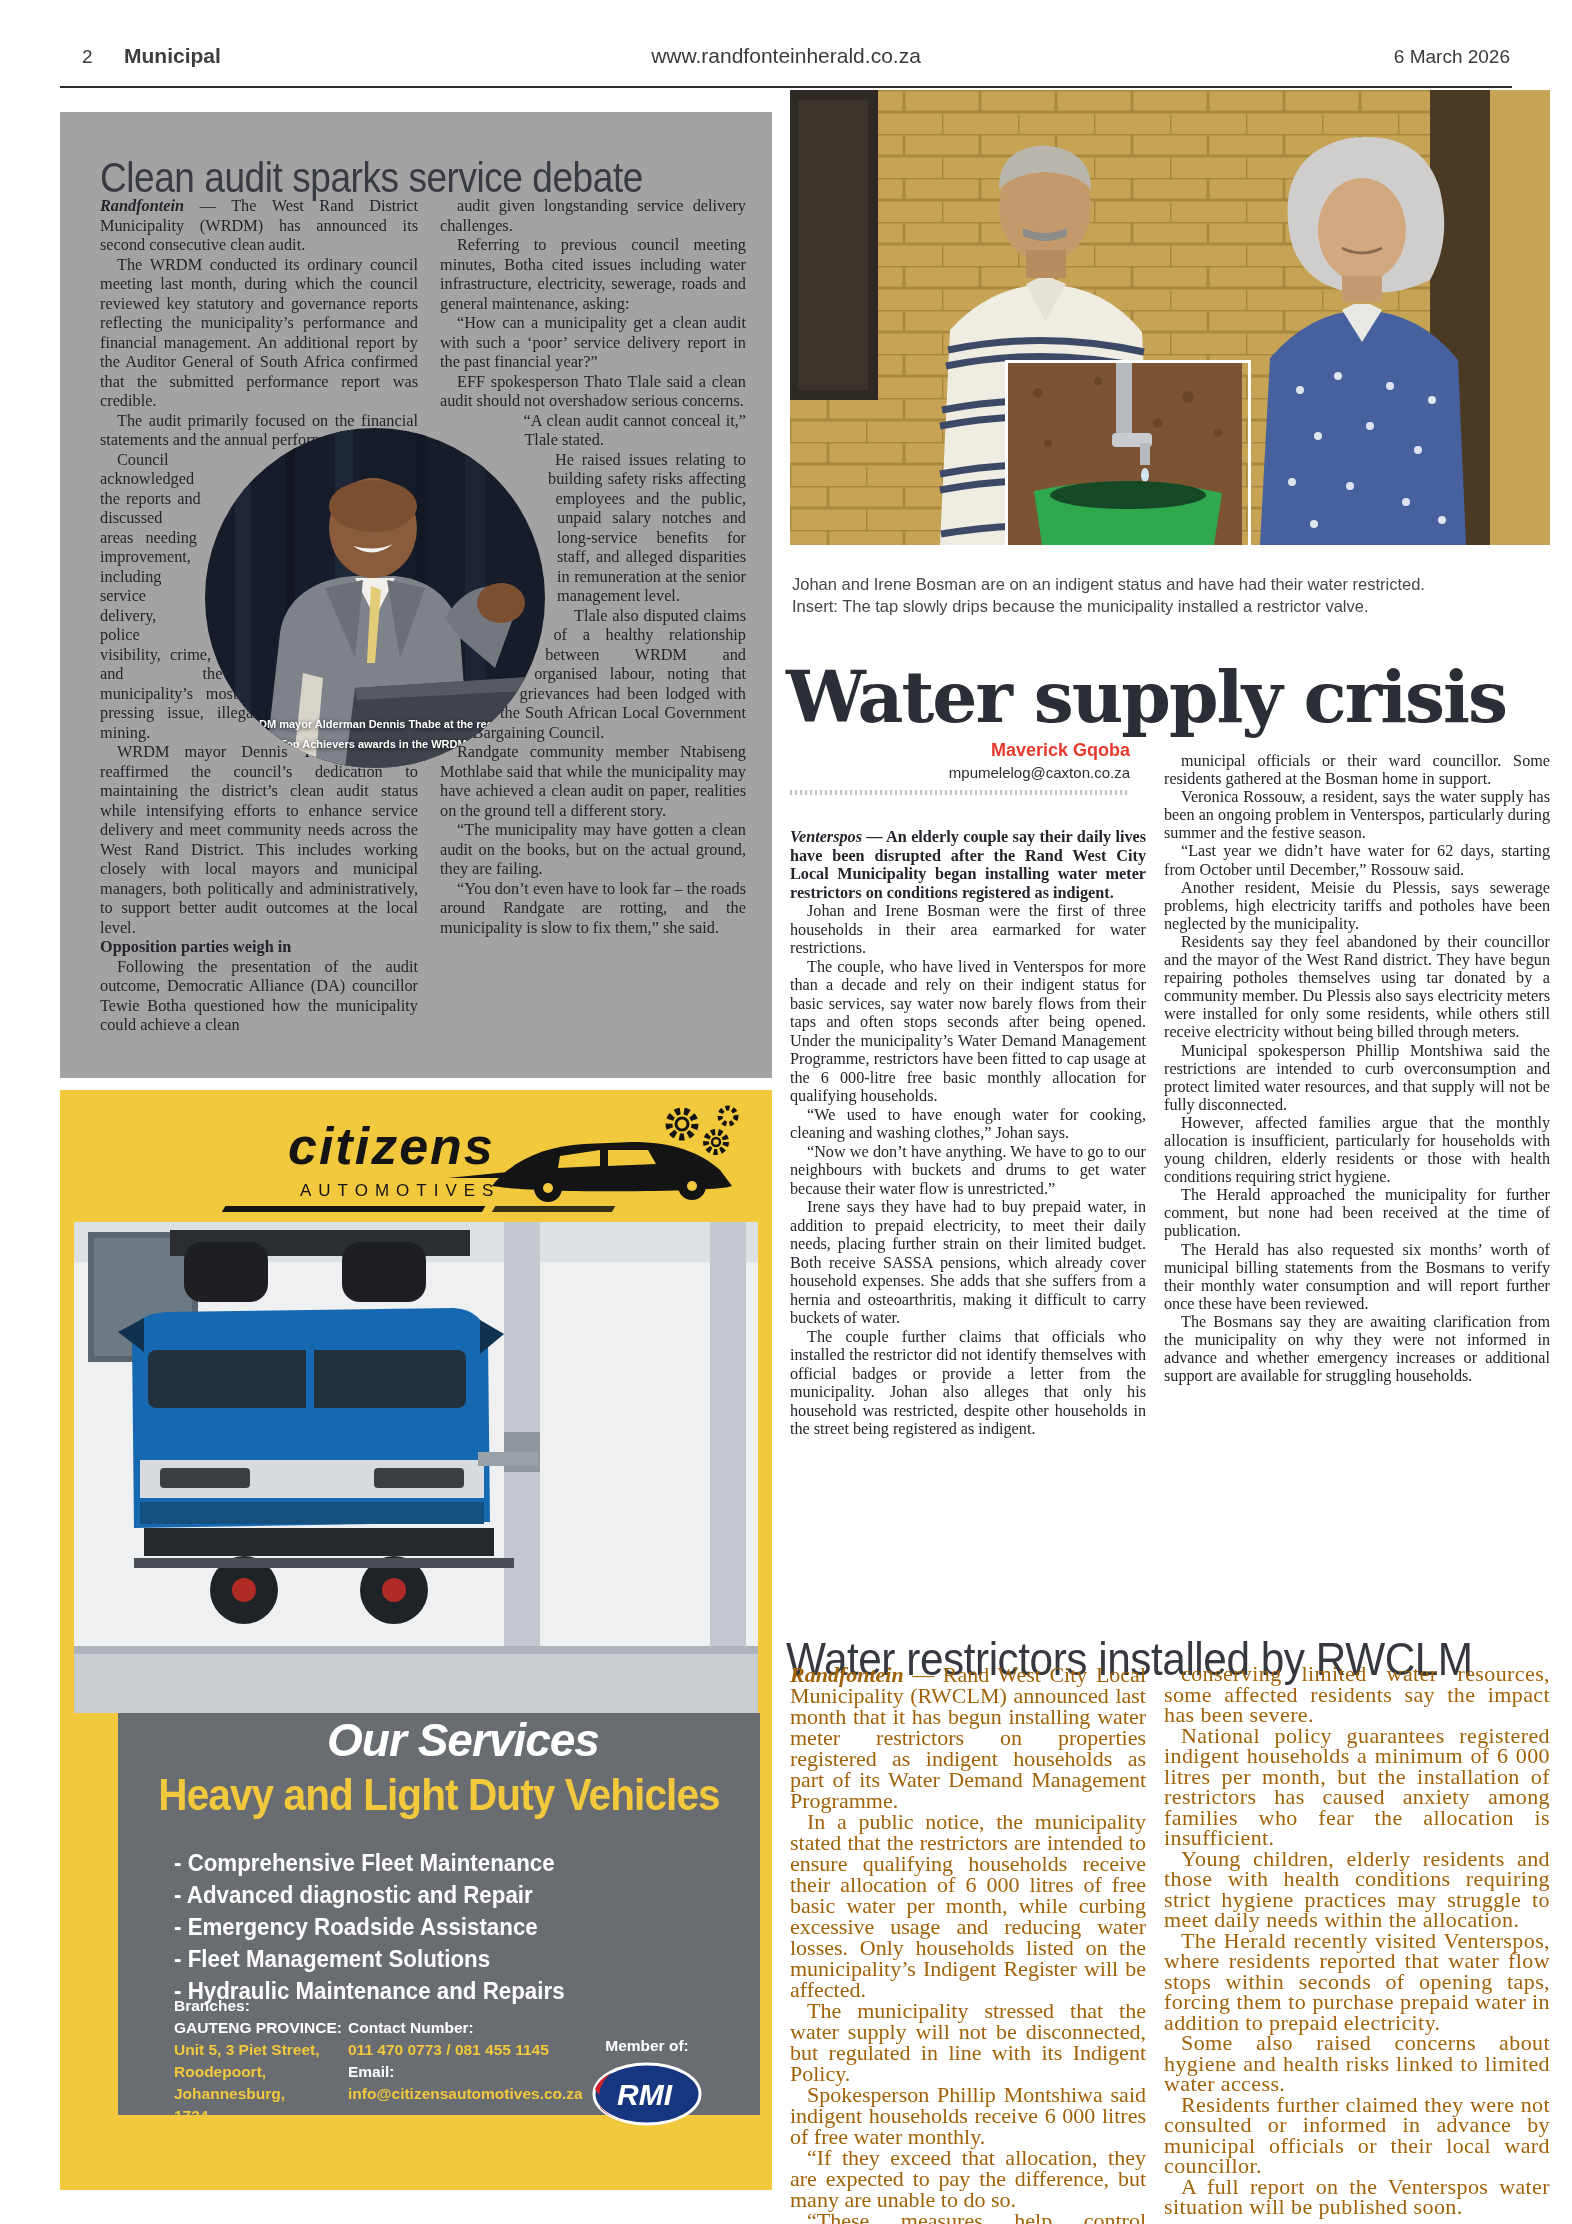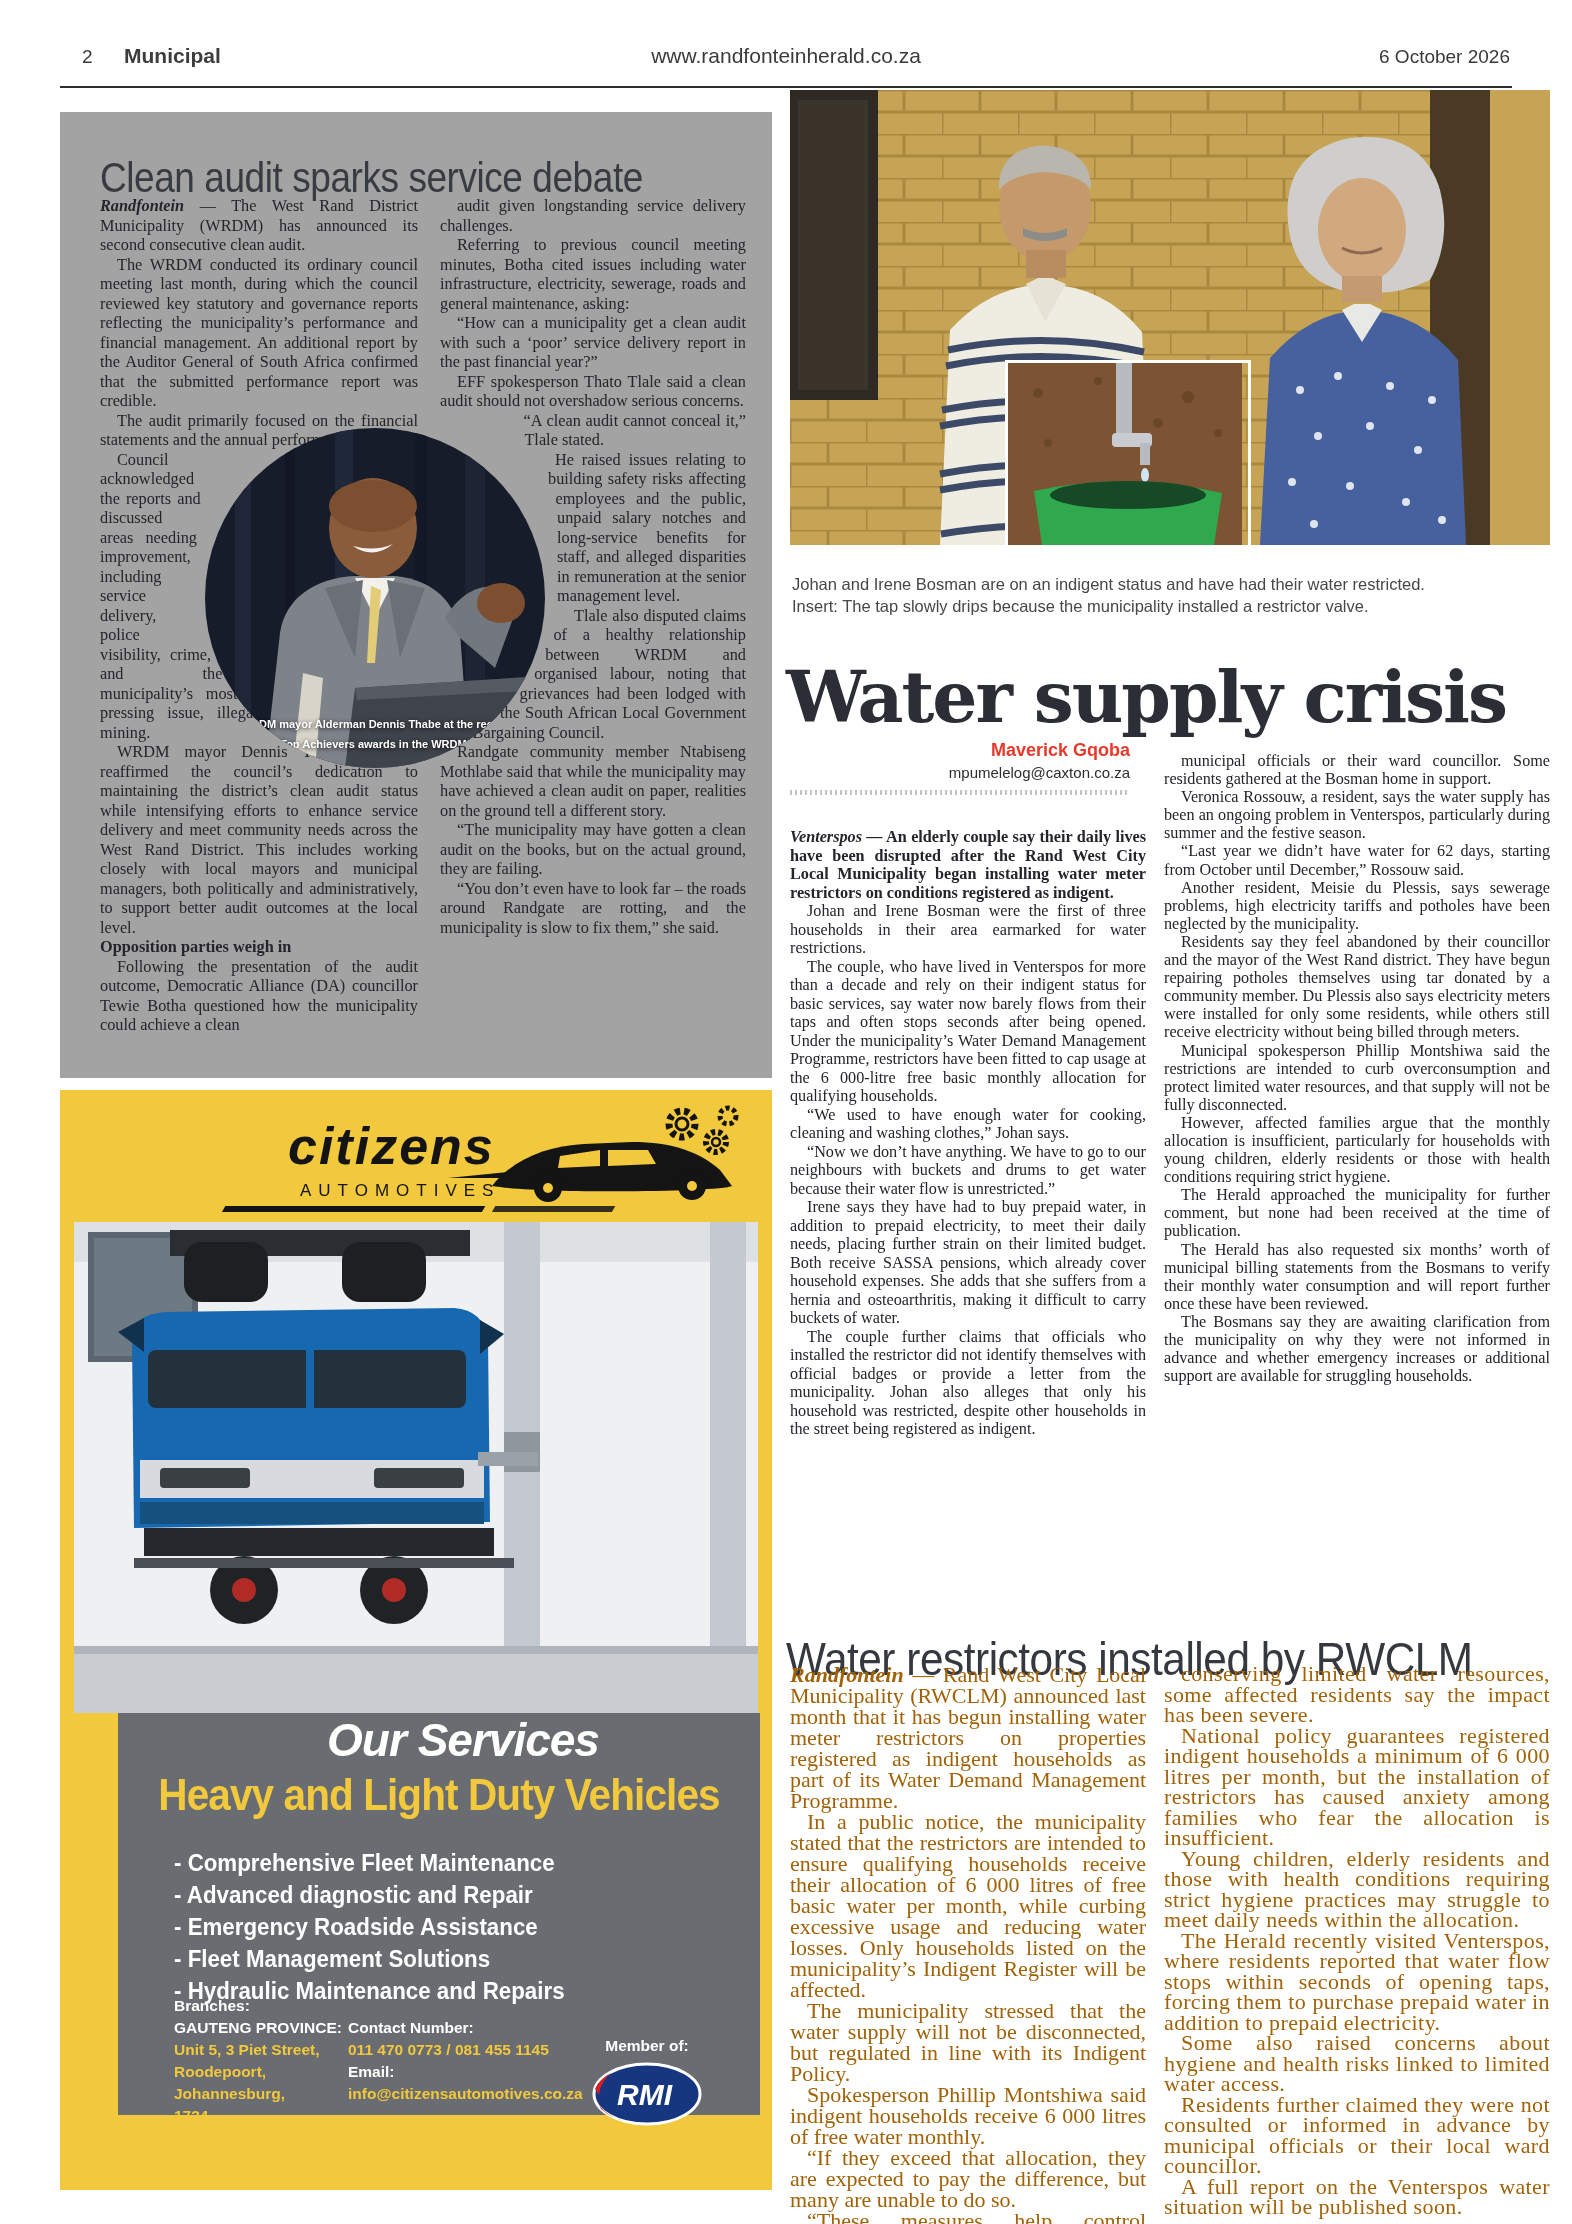--- a/index.html
+++ b/index.html
@@ -80,21 +80,21 @@
 </style>
 </head>
 <body>
 
 <div class="page">
 
   <header class="masthead">
     <span class="mh-num">2</span>
     <span class="mh-sec">Municipal</span>
     <span class="mh-url">www.randfonteinherald.co.za</span>
-    <span class="mh-date">6 October 2026</span>
+    <span class="mh-date">6 March 2026</span>
   </header>
   <div class="mast-rule"></div>
 
   <section class="audit-box news">
     <h1 class="audit-title">Clean audit sparks service debate</h1>
     <div class="audit-col a-c1">
       <p class="lead"><span class="dl">Randfontein</span><span> — The West Rand District Municipality (WRDM) has announced its second consecutive clean audit.</span></p>
       <p>The WRDM conducted its ordinary council meeting last month, during which the council reviewed key statutory and governance reports reflecting the municipality’s performance and financial management. An additional report by the Auditor General of South Africa confirmed that the submitted performance report was credible.</p>
       <p>The audit primarily focused on the financial statements and the annual performance report.</p>
       <span class="wrap-r"></span>

